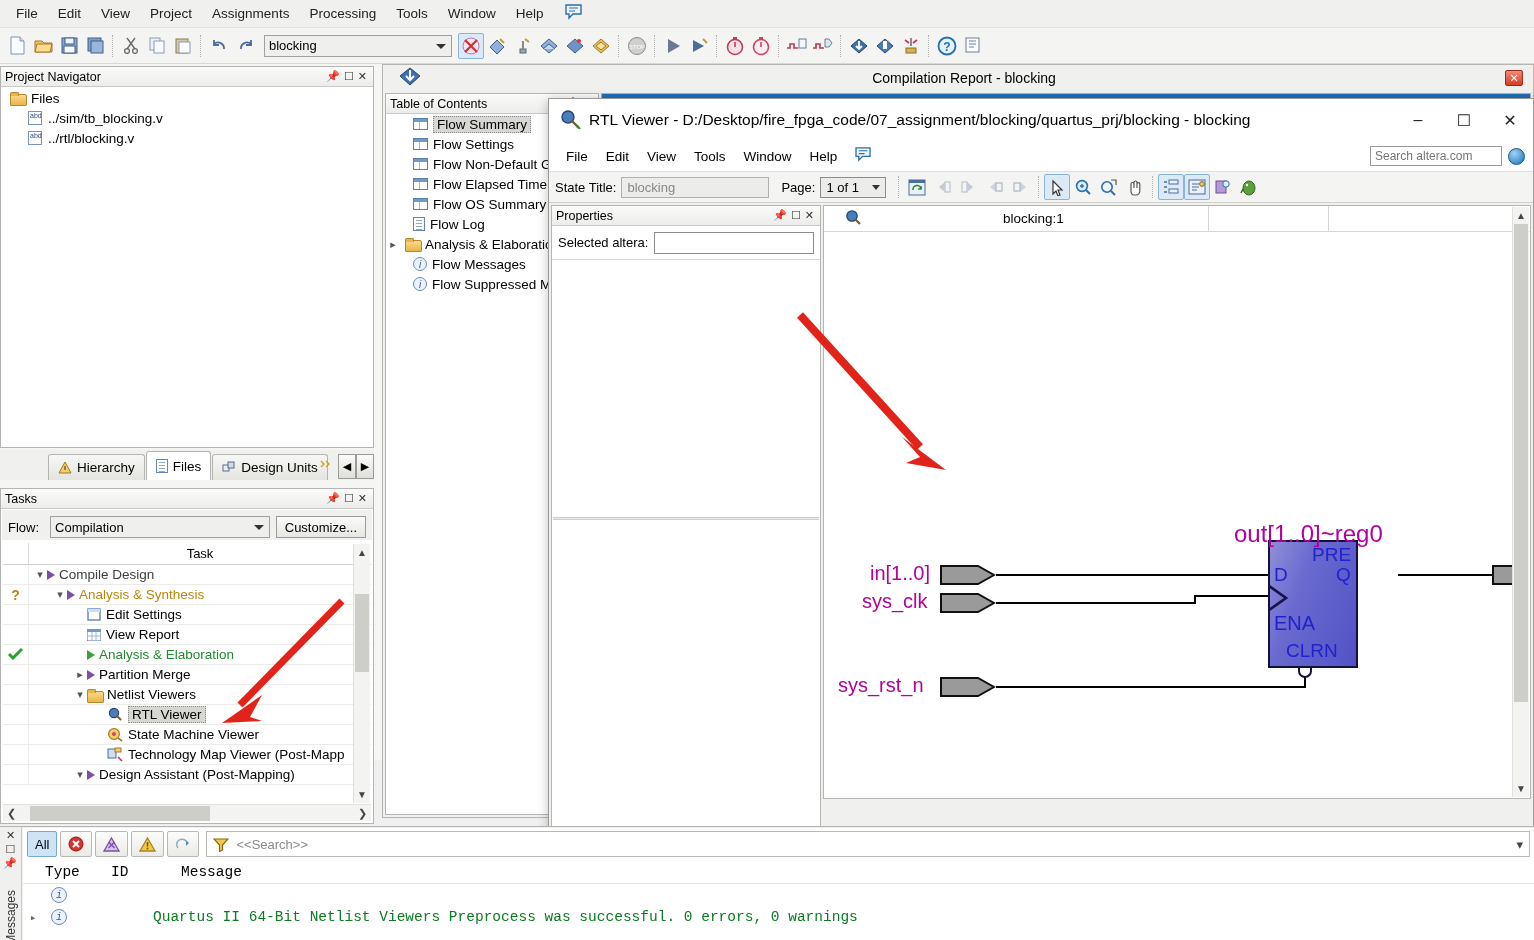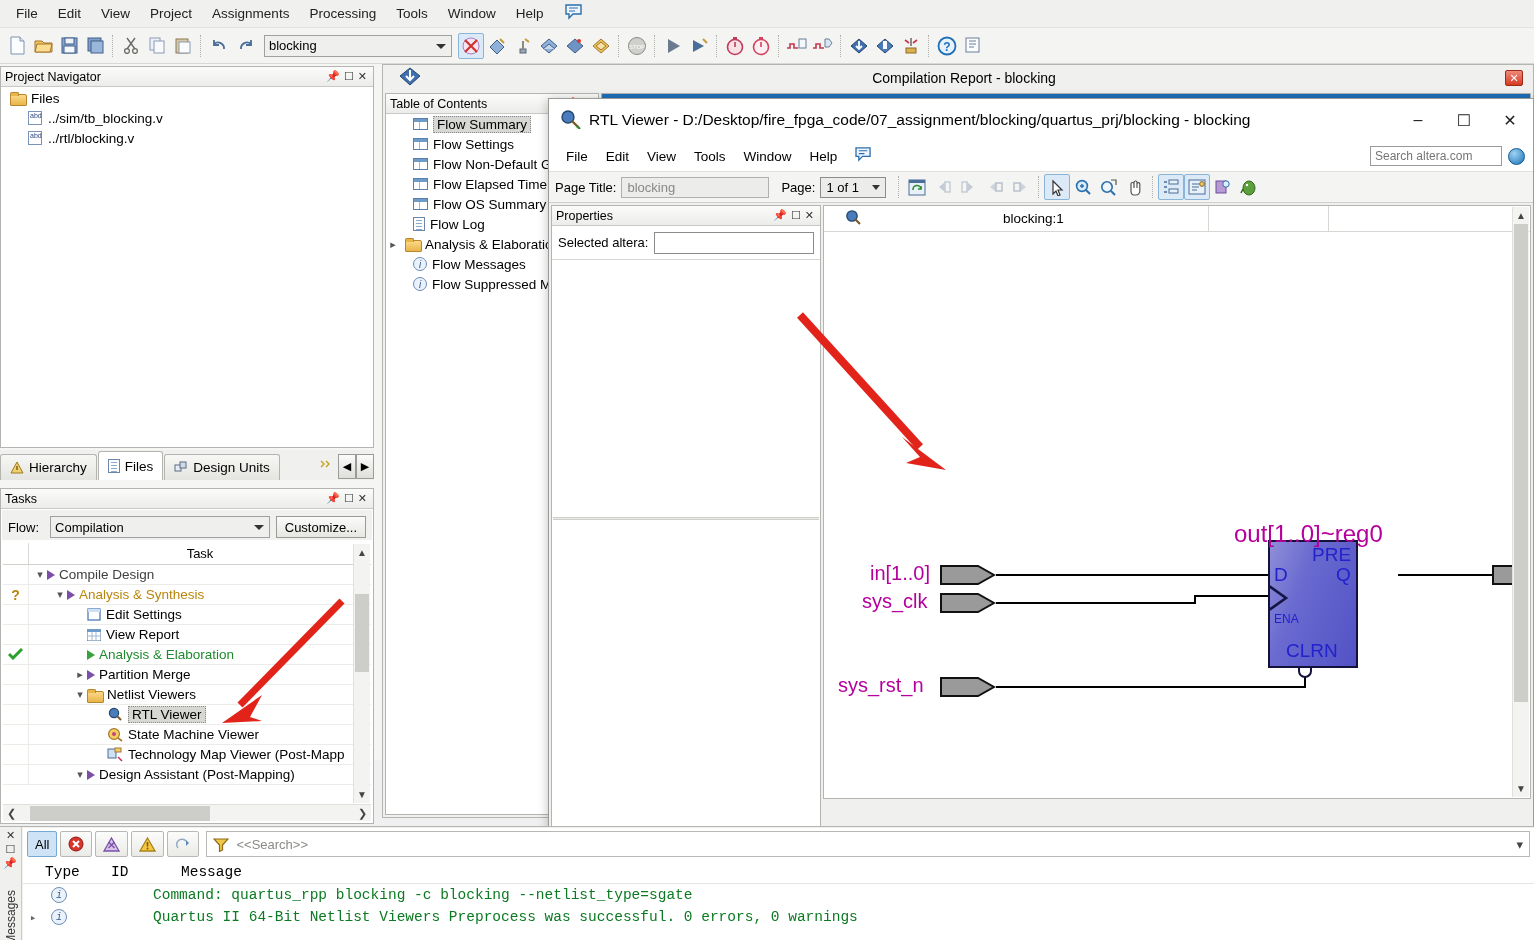--- a/index.html
+++ b/index.html
@@ -59,21 +59,21 @@
   .folder-ic:before { content:''; position:absolute; left:0; top:2px; width:15px;height:10px;
       background:linear-gradient(#fcd98a,#e8b549); border:1px solid #b8862e; border-radius:1px 2px 1px 1px; }
   .folder-ic:after { content:''; position:absolute; left:0; top:0px; width:7px;height:3px;
       background:#e8b549; border:1px solid #b8862e; border-bottom:none; border-radius:2px 2px 0 0; }
 
   .abd-ic { width:14px;height:14px; border:1px solid #7a93b8; background:#fff; position:relative; }
   .abd-ic span { position:absolute; left:1px; top:0px; font-size:7px; color:#31497a; font-family:"Liberation Sans",sans-serif;}
 
   
   #pn-tabs { position:absolute; left:0; top:450px; width:374px; height:30px; background:#f0f0ee; }
-  .tabstrip { display:flex; align-items:flex-end; height:30px; position:relative; }
+  .tabstrip { display:flex; align-items:flex-end; height:30px; position:relative;padding-left:48px; }
   .tab {
     height:26px; display:flex; align-items:center; gap:5px; padding:0 9px;
     border:1px solid #b4b4b0; border-bottom:none; background:linear-gradient(#f7f7f5,#e4e4e0);
     font-size:13.5px; margin-right:1px; border-radius:3px 3px 0 0;
   }
   .tab.sel { background:#fff; height:29px; }
   .tabnav { position:absolute; right:0; bottom:0; display:flex; height:27px; align-items:center; }
   .navbtn { width:18px;height:25px; border:1px solid #9a9a96; background:linear-gradient(#fbfbfa,#dededa);
             display:flex;align-items:center;justify-content:center;font-size:11px; }
 
@@ -741,21 +741,21 @@
             <path d="M1 1h15v9H8l-4 4v-4H1z" fill="#eef4fb" stroke="#2a6fad" stroke-width="1.4"></path>
             <path d="M4 4h9M4 7h6" stroke="#2a6fad" stroke-width="1.2"></path>
           </svg>
       </div>
       <div id="rtl-search">
         <input type="text" placeholder="Search altera.com" style="">
         <span class="globe"></span>
       </div>
     </div>
     <div id="rtl-toolbar">
-      <span class="lbl">Page Title:</span>
+      <span class="lbl">State Title:</span>
       <div class="ro-input">blocking</div>
       <span class="lbl" style="margin-left:12px;">Page:</span>
       <div class="pagecombo">
         <span>1 of 1</span>
         <span class="arrow"></span>
       </div>
       <div class="tbsep" style="margin-left:12px;"></div>
       <div class="tbtn">
           <svg width="18" height="17">
             <rect x="1" y="1" width="16" height="15" fill="#e8f0f8" stroke="#4a6d99"></rect>
@@ -891,21 +891,21 @@
         <div style="position:absolute; left:474px; top:436px; width:14px; height:10px;
              border:2px solid #12123a; border-top:none; border-radius:0 0 8px 8px; background:#fff;"></div>
 
         <svg class="arrow-svg" style="left:444px; top:352px;" width="26" height="28">
           <path d="M1 2 L18 14 L1 26" fill="none" stroke="#151545" stroke-width="2.6"></path>
         </svg>
 
         <div style="position:absolute; left:488px; top:312px; color:#2222cc; font-size:19px;">PRE</div>
         <div style="position:absolute; left:450px; top:332px; color:#2222cc; font-size:19px;">D</div>
         <div style="position:absolute; left:512px; top:332px; color:#2222cc; font-size:19px;">Q</div>
-        <div style="position:absolute; left:450px; top:380px; color:#2222cc; font-size:12px;">ENA</div>
+        <div style="position:absolute; left:450px; top:380px; color:#2222cc; font-size:20px;">ENA</div>
         <div style="position:absolute; left:462px; top:408px; color:#2222cc; font-size:19px;">CLRN</div>
 
         <div style="position:absolute; left:534px; top:308px; width:40px; height:128px; background:#fff;"></div>
 
         <div class="sig-label" style="left:410px; top:288px; font-size:24px;">out[1..0]~reg0</div>
 
         <div class="sig-label" style="left:46px; top:330px;">in[1..0]</div>
         <svg class="port" style="left:116px; top:332px;" width="56" height="22">
           <path d="M1 2 L38 2 L54 11 L38 20 L1 20 Z" fill="#9a9a9a" stroke="#111" stroke-width="2"></path>
           </svg>
@@ -1008,21 +1008,20 @@
         <div class="h2">ID</div>
         <div class="h3">Message</div>
       </div>
       <div id="msg-rows">
           <div class="mt-row">
             <div class="c-exp"></div>
             <div class="c-ic">
               <span class="info-ic" style="width:16px;height:16px;">i</span>
             </div>
             <div class="c-id"></div>
-            <div class="c-msg">Command: quartus_rpp blocking -c blocking --netlist_type=sgate</div>
           </div>
           <div class="mt-row">
             <div class="c-exp">▸</div>
             <div class="c-ic">
               <span class="info-ic" style="width:16px;height:16px;">i</span>
             </div>
             <div class="c-id"></div>
             <div class="c-msg">Quartus II 64-Bit Netlist Viewers Preprocess was successful. 0 errors, 0 warnings</div>
           </div>
         </div>

